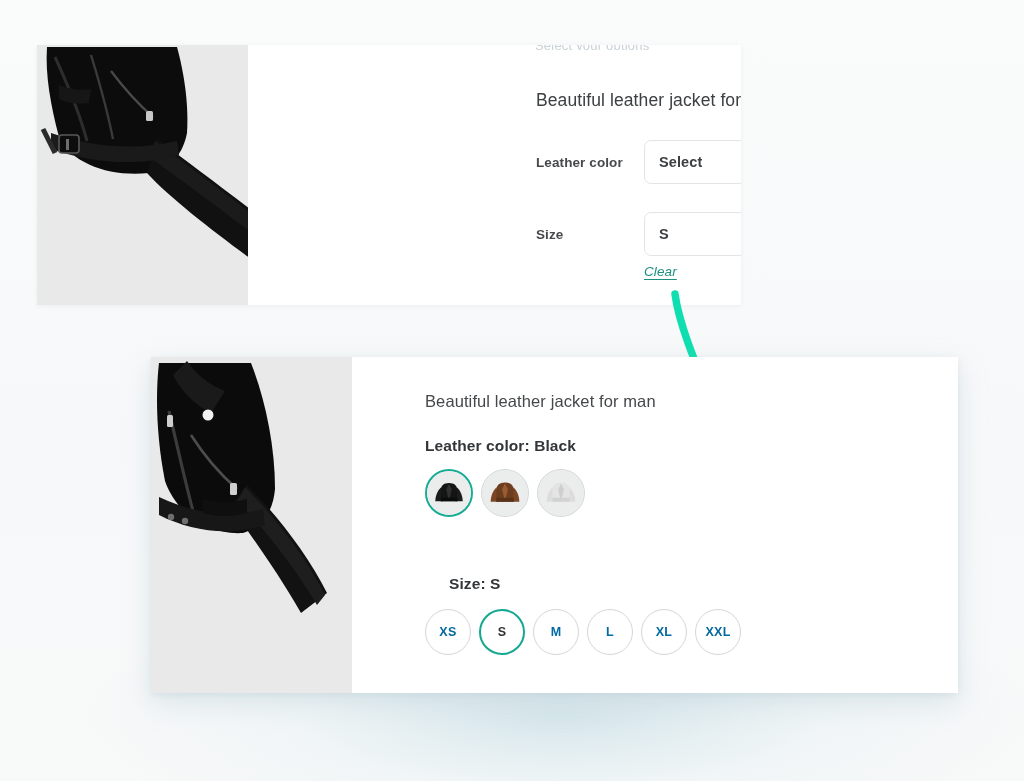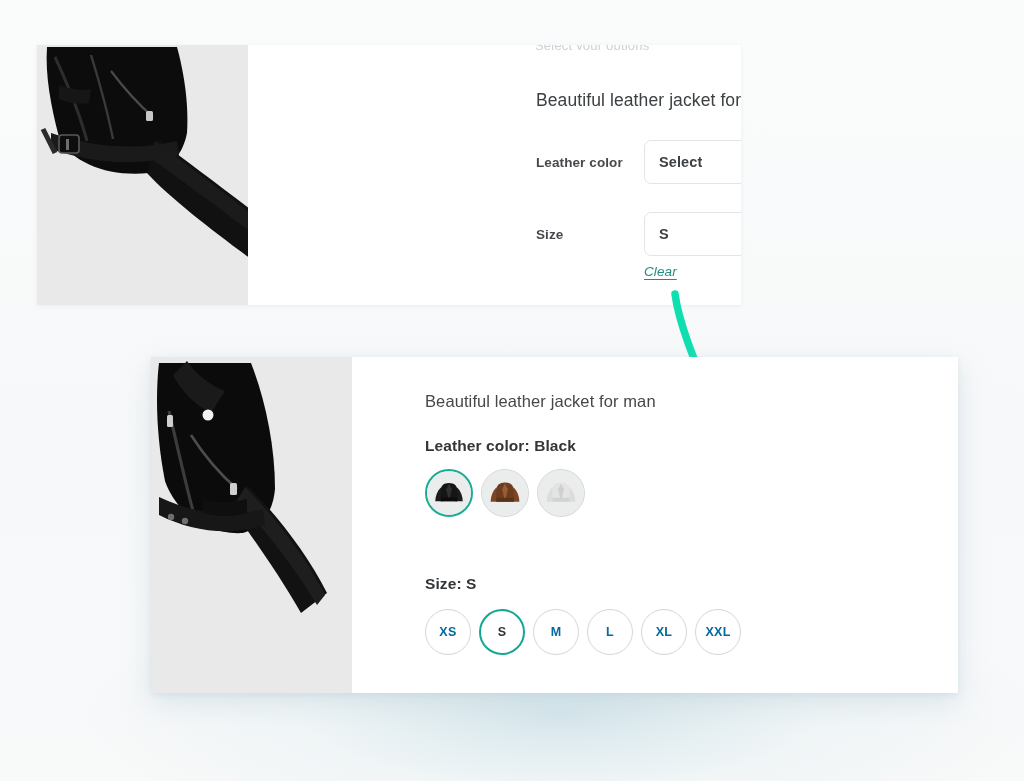--- a/index.html
+++ b/index.html
@@ -174,21 +174,21 @@
   .opt-head {
     position: absolute;
     left: 73px;
     font-size: 15.5px;
     font-weight: 700;
     color: #333639;
     letter-spacing: .1px;
     white-space: nowrap;
   }
   .opt-head.color-head { top: 80px; }
-  .opt-head.size-head  { top: 218px; }
+  .opt-head.size-head  { top: 218px; margin-left: 24px; }
 
   .swatch-row {
     position: absolute;
     left: 73px;
     top: 112px;
     display: flex;
     gap: 8px;
   }
   .swatch {
     width: 48px;

